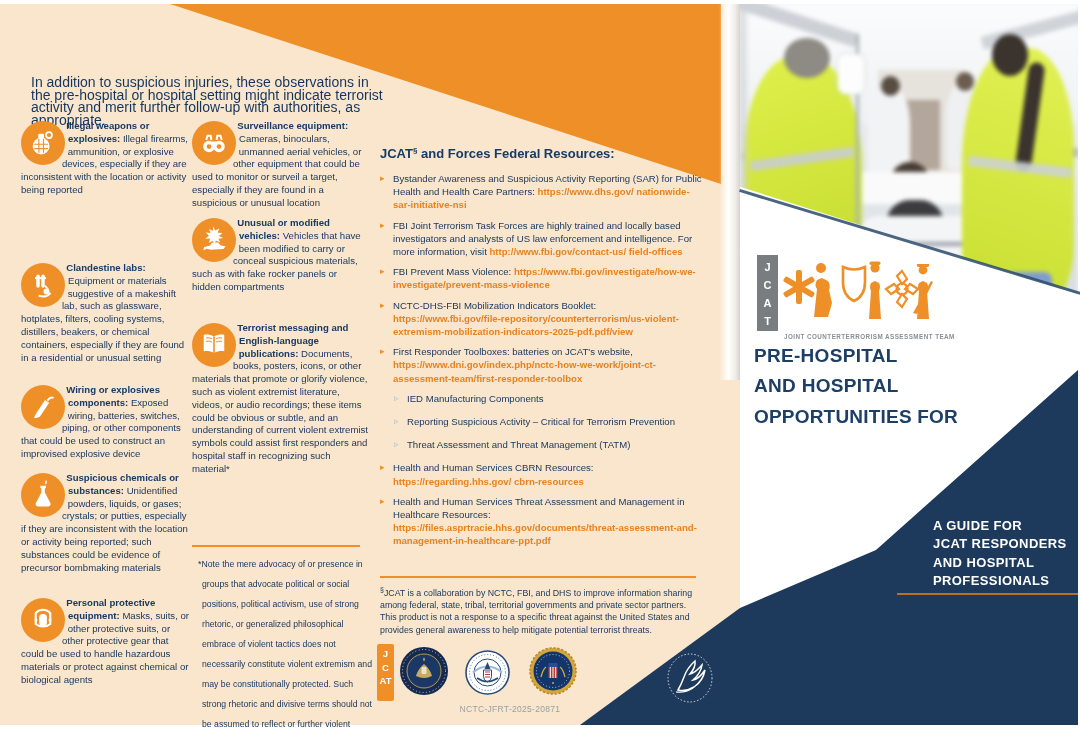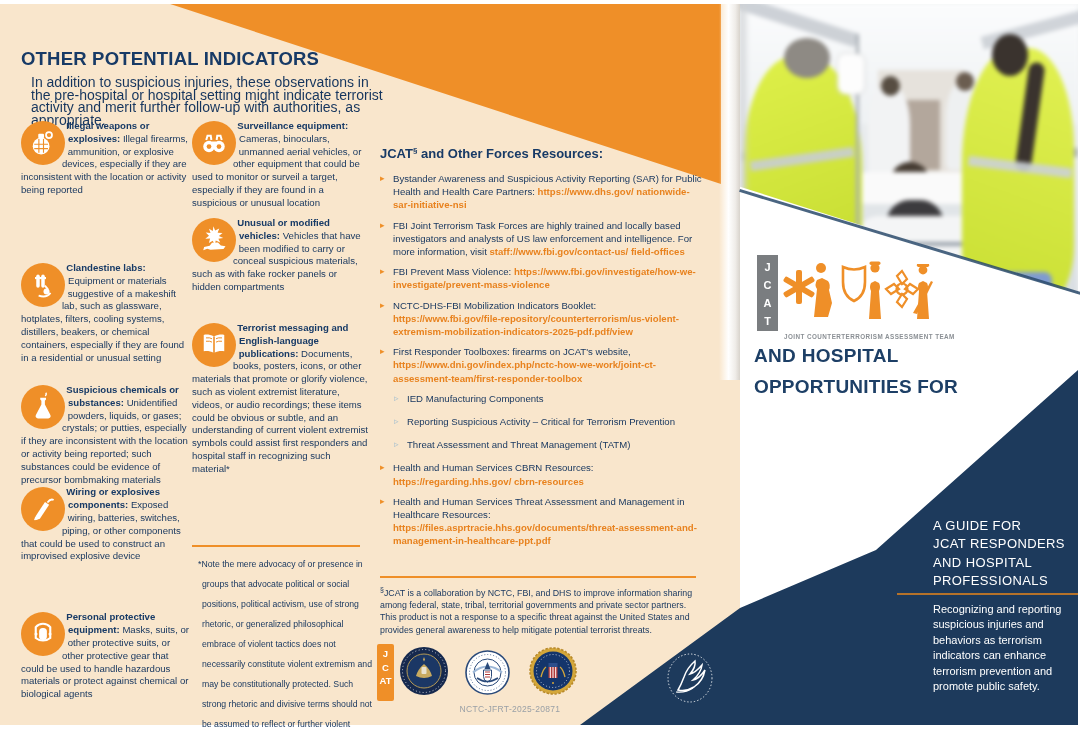--- a/index.html
+++ b/index.html
@@ -64,21 +64,21 @@
         color:#9aa0a6;letter-spacing:.3px;}
   
   .jcat-box-gray{position:absolute;left:757px;top:255px;width:21px;height:76px;background:#7a7d80;
         color:#fff;font-size:11px;font-weight:700;line-height:18px;text-align:center;padding-top:3px;box-sizing:border-box;}
   .cover-icons{position:absolute;left:783px;top:252px;width:150px;height:78px;}
   .cover-caption{position:absolute;left:784px;top:333px;width:200px;font-size:6.3px;letter-spacing:.45px;
         color:#8a8f94;font-weight:700;}
   .cover-title{position:absolute;left:754px;top:341px;color:#1d3f66;}
   .ct-light{font-size:19px;font-weight:600;line-height:30px;letter-spacing:.3px;}
   .ct-bold{font-size:19px;font-weight:800;line-height:31px;letter-spacing:.2px;}
-  .guide{position:absolute;left:933px;top:517px;width:148px;color:#fff;font-size:13px;font-weight:400;
+  .guide{position:absolute;left:933px;top:517px;width:148px;color:#fff;font-size:13px;font-weight:700;
         line-height:18.4px;letter-spacing:.4px;}
   .guide-rule{position:absolute;left:897px;top:593px;width:181px;height:2px;background:#b5722a;}
   .tagline{position:absolute;left:933px;top:602px;width:142px;color:#fff;font-size:11px;line-height:15.4px;}
   .hhs{position:absolute;left:666px;top:652px;width:48px;height:52px;}
 </style>
 </head>
 <body>
 
 <svg width="0" height="0" style="position:absolute">
   <defs>
@@ -165,21 +165,20 @@
       <div class="ph" style="left:222px;top:44px;width:112px;height:252px;background:linear-gradient(200deg,#e2f153,#c9df33);border-radius:46% 40% 22% 20%;"></div>
       <div class="ph" style="left:252px;top:30px;width:36px;height:42px;background:#3a332e;border-radius:50%;"></div>
       <div class="ph" style="left:282px;top:58px;width:16px;height:110px;background:#3a332e;border-radius:8px;transform:rotate(8deg);"></div>
       <div class="ph" style="left:228px;top:158px;width:104px;height:10px;background:#ccd1d6;transform:rotate(7deg);opacity:.9;"></div>
       <div class="ph" style="left:250px;top:268px;width:62px;height:26px;background:#7f9bd0;border-radius:8px;"></div>
       <div class="ph" style="left:0;top:0;width:10px;height:290px;background:linear-gradient(90deg,#cfd2d5,rgba(255,255,255,0));"></div>
     </div>
   </div>
   <div class="photo-edge"></div>
 
-  <div class="lp-title">OTHER POTENTIAL INDICATORS</div>
   <div class="lp-intro">In addition to suspicious injuries, these observations in the pre-hospital or hospital setting might indicate terrorist activity and merit further follow-up with authorities, as appropriate.</div>
 
   <div class="col col1">
   <div class="ind">
     <div class="circ">
       <svg viewBox="0 0 24 24">
             <use href="#grenade-icon"></use>
           </svg>
     </div><b>Illegal weapons or explosives:</b> <span>Illegal firearms, ammunition, or explosive devices, especially if they are inconsistent with the location or activity being reported</span>
   </div>
@@ -188,31 +187,31 @@
     <div class="circ">
       <svg viewBox="0 0 24 24">
             <use href="#lab-equipment-icon"></use>
           </svg>
     </div><b>Clandestine labs:</b> <span>Equipment or materials suggestive of a makeshift lab, such as glassware, hotplates, filters, cooling systems, distillers, beakers, or chemical containers, especially if they are found in a residential or unusual setting</span>
   </div>
 
   <div class="ind">
     <div class="circ">
       <svg viewBox="0 0 24 24">
+            <use href="#wiring-components-icon"></use>
+          </svg>
+    </div><b>Wiring or explosives components:</b> <span>Exposed wiring, batteries, switches, piping, or other components that could be used to construct an improvised explosive device</span>
+  </div>
+
+  <div class="ind">
+    <div class="circ">
+      <svg viewBox="0 0 24 24">
             <use href="#chemical-flask-icon"></use>
           </svg>
     </div><b>Suspicious chemicals or substances:</b> <span>Unidentified powders, liquids, or gases; crystals; or putties, especially if they are inconsistent with the location or activity being reported; such substances could be evidence of precursor bombmaking materials</span>
-  </div>
-
-  <div class="ind">
-    <div class="circ">
-      <svg viewBox="0 0 24 24">
-            <use href="#wiring-components-icon"></use>
-          </svg>
-    </div><b>Wiring or explosives components:</b> <span>Exposed wiring, batteries, switches, piping, or other components that could be used to construct an improvised explosive device</span>
   </div>
 
   <div class="ind">
     <div class="circ">
       <svg viewBox="0 0 24 24">
             <use href="#ppe-face-shield-icon"></use>
           </svg>
     </div><b>Personal protective equipment:</b> <span>Masks, suits, or other protective suits, or other protective gear that could be used to handle hazardous materials or protect against chemical or biological agents</span>
   </div>
 </div>
@@ -239,42 +238,42 @@
             <use href="#open-book-icon"></use>
           </svg>
     </div><b>Terrorist messaging and English-language publications:</b> <span>Documents, books, posters, icons, or other materials that promote or glorify violence, such as violent extremist literature, videos, or audio recordings; these items could be obvious or subtle, and an understanding of current violent extremist symbols could assist first responders and hospital staff in recognizing such material*</span>
   </div>
 </div>
 
   <div class="rule2"></div>
   <div class="fn2">*Note the mere advocacy of or presence in groups that advocate political or social positions, political activism, use of strong rhetoric, or generalized philosophical embrace of violent tactics does not necessarily constitute violent extremism and may be constitutionally protected. Such strong rhetoric and divisive terms should not be assumed to reflect or further violent extremist activity, absent additional information, and should be considered in the context of all applicable laws and policies regarding privacy, civil rights, and civil liberties.</div>
 
   <div class="res-head">
-    <span>JCAT</span><sup>§</sup><span> and Other Forces Resources:</span>
+    <span>JCAT</span><sup>§</sup><span> and Forces Federal Resources:</span>
   </div>
 
   <div class="bullets">
   <div class="bullet">
     <span class="arrow">▸</span><span>Bystander Awareness and Suspicious Activity Reporting (SAR) for Public Health and Health Care Partners: </span><span class="lnk">https://www.dhs.gov/ nationwide-sar-initiative-nsi</span>
   </div>
 
   <div class="bullet">
-    <span class="arrow">▸</span><span>FBI Joint Terrorism Task Forces are highly trained and locally based investigators and analysts of US law enforcement and intelligence. For more information, visit </span><span class="lnk">staff://www.fbi.gov/contact-us/ field-offices</span>
+    <span class="arrow">▸</span><span>FBI Joint Terrorism Task Forces are highly trained and locally based investigators and analysts of US law enforcement and intelligence. For more information, visit </span><span class="lnk">http://www.fbi.gov/contact-us/ field-offices</span>
   </div>
 
   <div class="bullet">
     <span class="arrow">▸</span><span>FBI Prevent Mass Violence: </span><span class="lnk">https://www.fbi.gov/investigate/how-we-investigate/prevent-mass-violence</span>
   </div>
 
   <div class="bullet">
     <span class="arrow">▸</span><span>NCTC-DHS-FBI Mobilization Indicators Booklet: </span><span class="lnk">https://www.fbi.gov/file-repository/counterterrorism/us-violent-extremism-mobilization-indicators-2025-pdf.pdf/view</span>
   </div>
 
   <div class="bullet">
-    <span class="arrow">▸</span><span>First Responder Toolboxes: firearms on JCAT's website, </span><span class="lnk">https://www.dni.gov/index.php/nctc-how-we-work/joint-ct-assessment-team/first-responder-toolbox</span>
+    <span class="arrow">▸</span><span>First Responder Toolboxes: batteries on JCAT's website, </span><span class="lnk">https://www.dni.gov/index.php/nctc-how-we-work/joint-ct-assessment-team/first-responder-toolbox</span>
   </div>
 
   <div class="bullet sub">
     <span class="arrow">▹</span><span>IED Manufacturing Components</span><span class="lnk"></span>
   </div>
 
   <div class="bullet sub">
     <span class="arrow">▹</span><span>Reporting Suspicious Activity – Critical for Terrorism Prevention</span><span class="lnk"></span>
   </div>
 
@@ -365,32 +364,32 @@
       <path d="M134 9h12q1 2-1 3h-10q-2-1-1-3z"></path>
       <circle cx="140" cy="15" r="4.4"></circle>
       <path d="M134 64l2-28q-2-4 0-8l4-2 4 2q2 4 0 8l2 28z"></path>
       <path d="M130 58L148 26l2 1-16 32z"></path>
     </g>
   </svg>
 
   <div class="cover-caption">JOINT COUNTERTERRORISM ASSESSMENT TEAM</div>
 
   <div class="cover-title">
+    <div class="ct-light">PRE-HOSPITAL</div>
     <div class="ct-light">AND HOSPITAL</div>
     <div class="ct-bold">OPPORTUNITIES FOR</div>
   </div>
 
   <div class="guide">
     <div>A GUIDE FOR</div>
     <div>JCAT RESPONDERS</div>
     <div>AND HOSPITAL</div>
     <div>PROFESSIONALS</div>
   </div>
   <div class="guide-rule"></div>
-  <div class="tagline">Recognizing and reporting suspicious injuries and behaviors as terrorism indicators can enhance terrorism prevention and promote public safety.</div>
 
   <svg class="hhs" viewBox="0 0 48 52">
     <ellipse cx="24" cy="26" rx="22" ry="24" fill="none" stroke="rgba(255,255,255,.85)" stroke-width="1" stroke-dasharray="1.4 2"></ellipse>
     <path d="M12 38q8 2 16-3q9-6 11-17q-6 9-12 10q8-7 9-15q-7 8-12 9q6-7 5-13q-8 7-11 16q-3 8-6 13z" fill="none" stroke="#fff" stroke-width="1.5"></path>
     <path d="M10 40q10 1 17-4" fill="none" stroke="#fff" stroke-width="1.2"></path>
   </svg>
 
 </div>
 
 </body></html>

